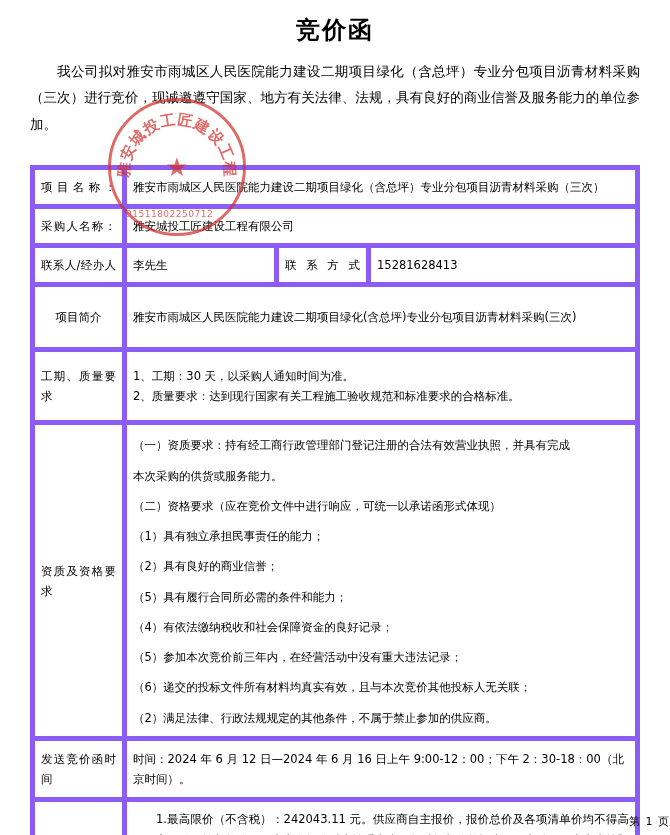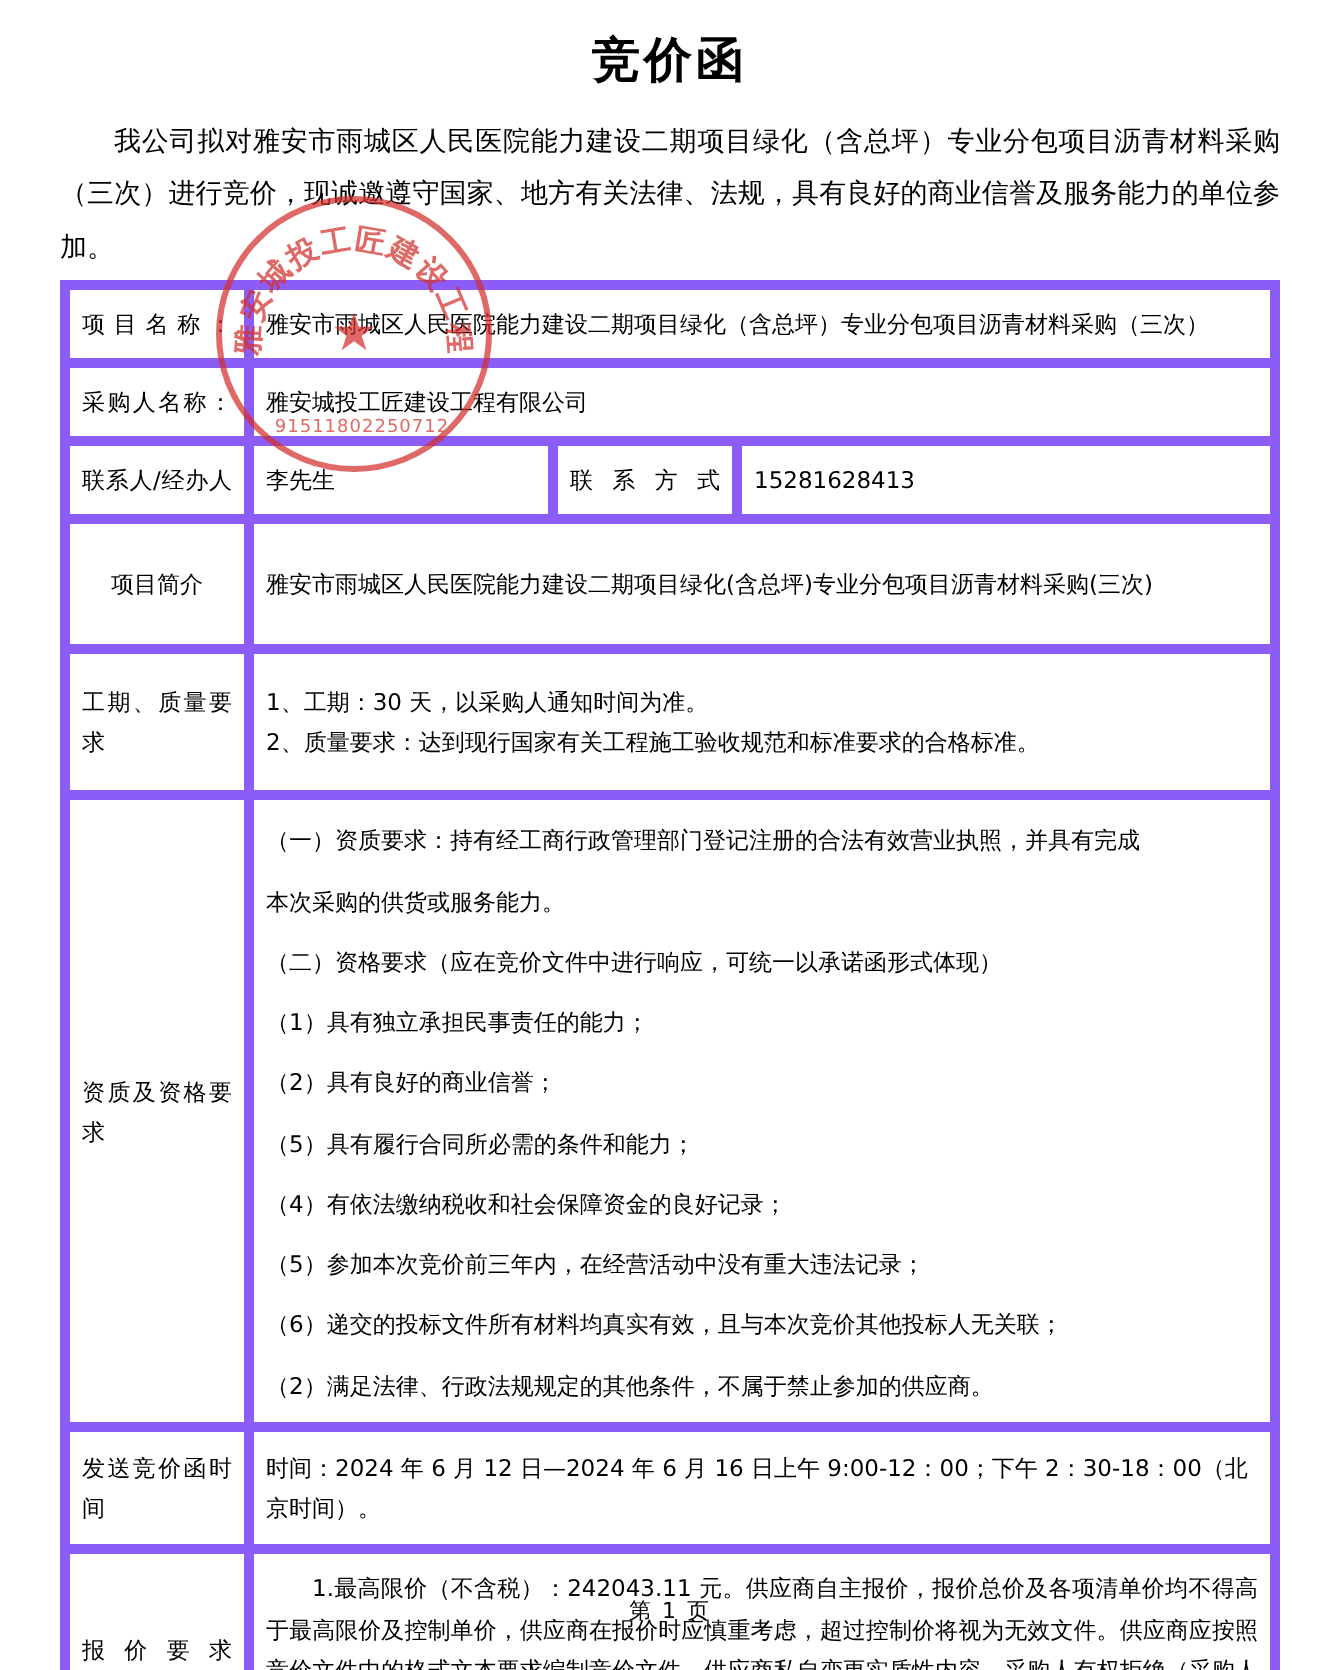--- a/index.html
+++ b/index.html
@@ -28,21 +28,21 @@
     font-weight: bold;
     letter-spacing: 2px;
     margin: 4px 0 12px 0;
     font-family: "DejaVu Serif", "Liberation Serif", serif;
   }
   .intro {
     font-size: 13.5px;
     line-height: 1.95;
     text-indent: 2em;
     text-align: justify;
-    margin-bottom: 3px;
+    margin-bottom: 28px;
     font-family: "DejaVu Sans", "Liberation Sans", sans-serif;
   }
   table.main {
     border-collapse: collapse;
     width: 100%;
     table-layout: fixed;
     font-size: 11.5px;
   }
   table.main td {
     border: 5px solid #8b5cf6;
@@ -74,24 +74,24 @@
   }
   .qual-list p:last-child { margin-bottom: 0; }
   .quote-block p {
     margin: 0;
     line-height: 1.8;
     text-align: justify;
   }
   .quote-block .first { text-indent: 2em; }
   .footer {
     position: absolute;
-    bottom: 22px;
+    bottom: 6px;
     left: 0;
     width: 670px;
-    text-align: center;
+    text-align: right;
     font-size: 11px;
     letter-spacing: 1px;
   }
   
   .seal {
     position: absolute;
     left: 108px;
     top: 98px;
     width: 132px;
     height: 132px;
@@ -118,23 +118,23 @@
   .seal .arc text {
     font-size: 15px;
     fill: #d2302c;
     font-family: "DejaVu Serif", "Liberation Serif", serif;
     font-weight: bold;
     letter-spacing: 1px;
   }
   .seal .code {
     position: absolute;
     bottom: 14px;
-    left: 4px;
+    left: 15px;
     width: 132px;
-    text-align: center;
+    text-align: left;
     font-size: 9px;
     color: #d2302c;
     letter-spacing: 0.5px;
   }
 </style>
 </head>
 <body>
 
 <div class="page">
 

